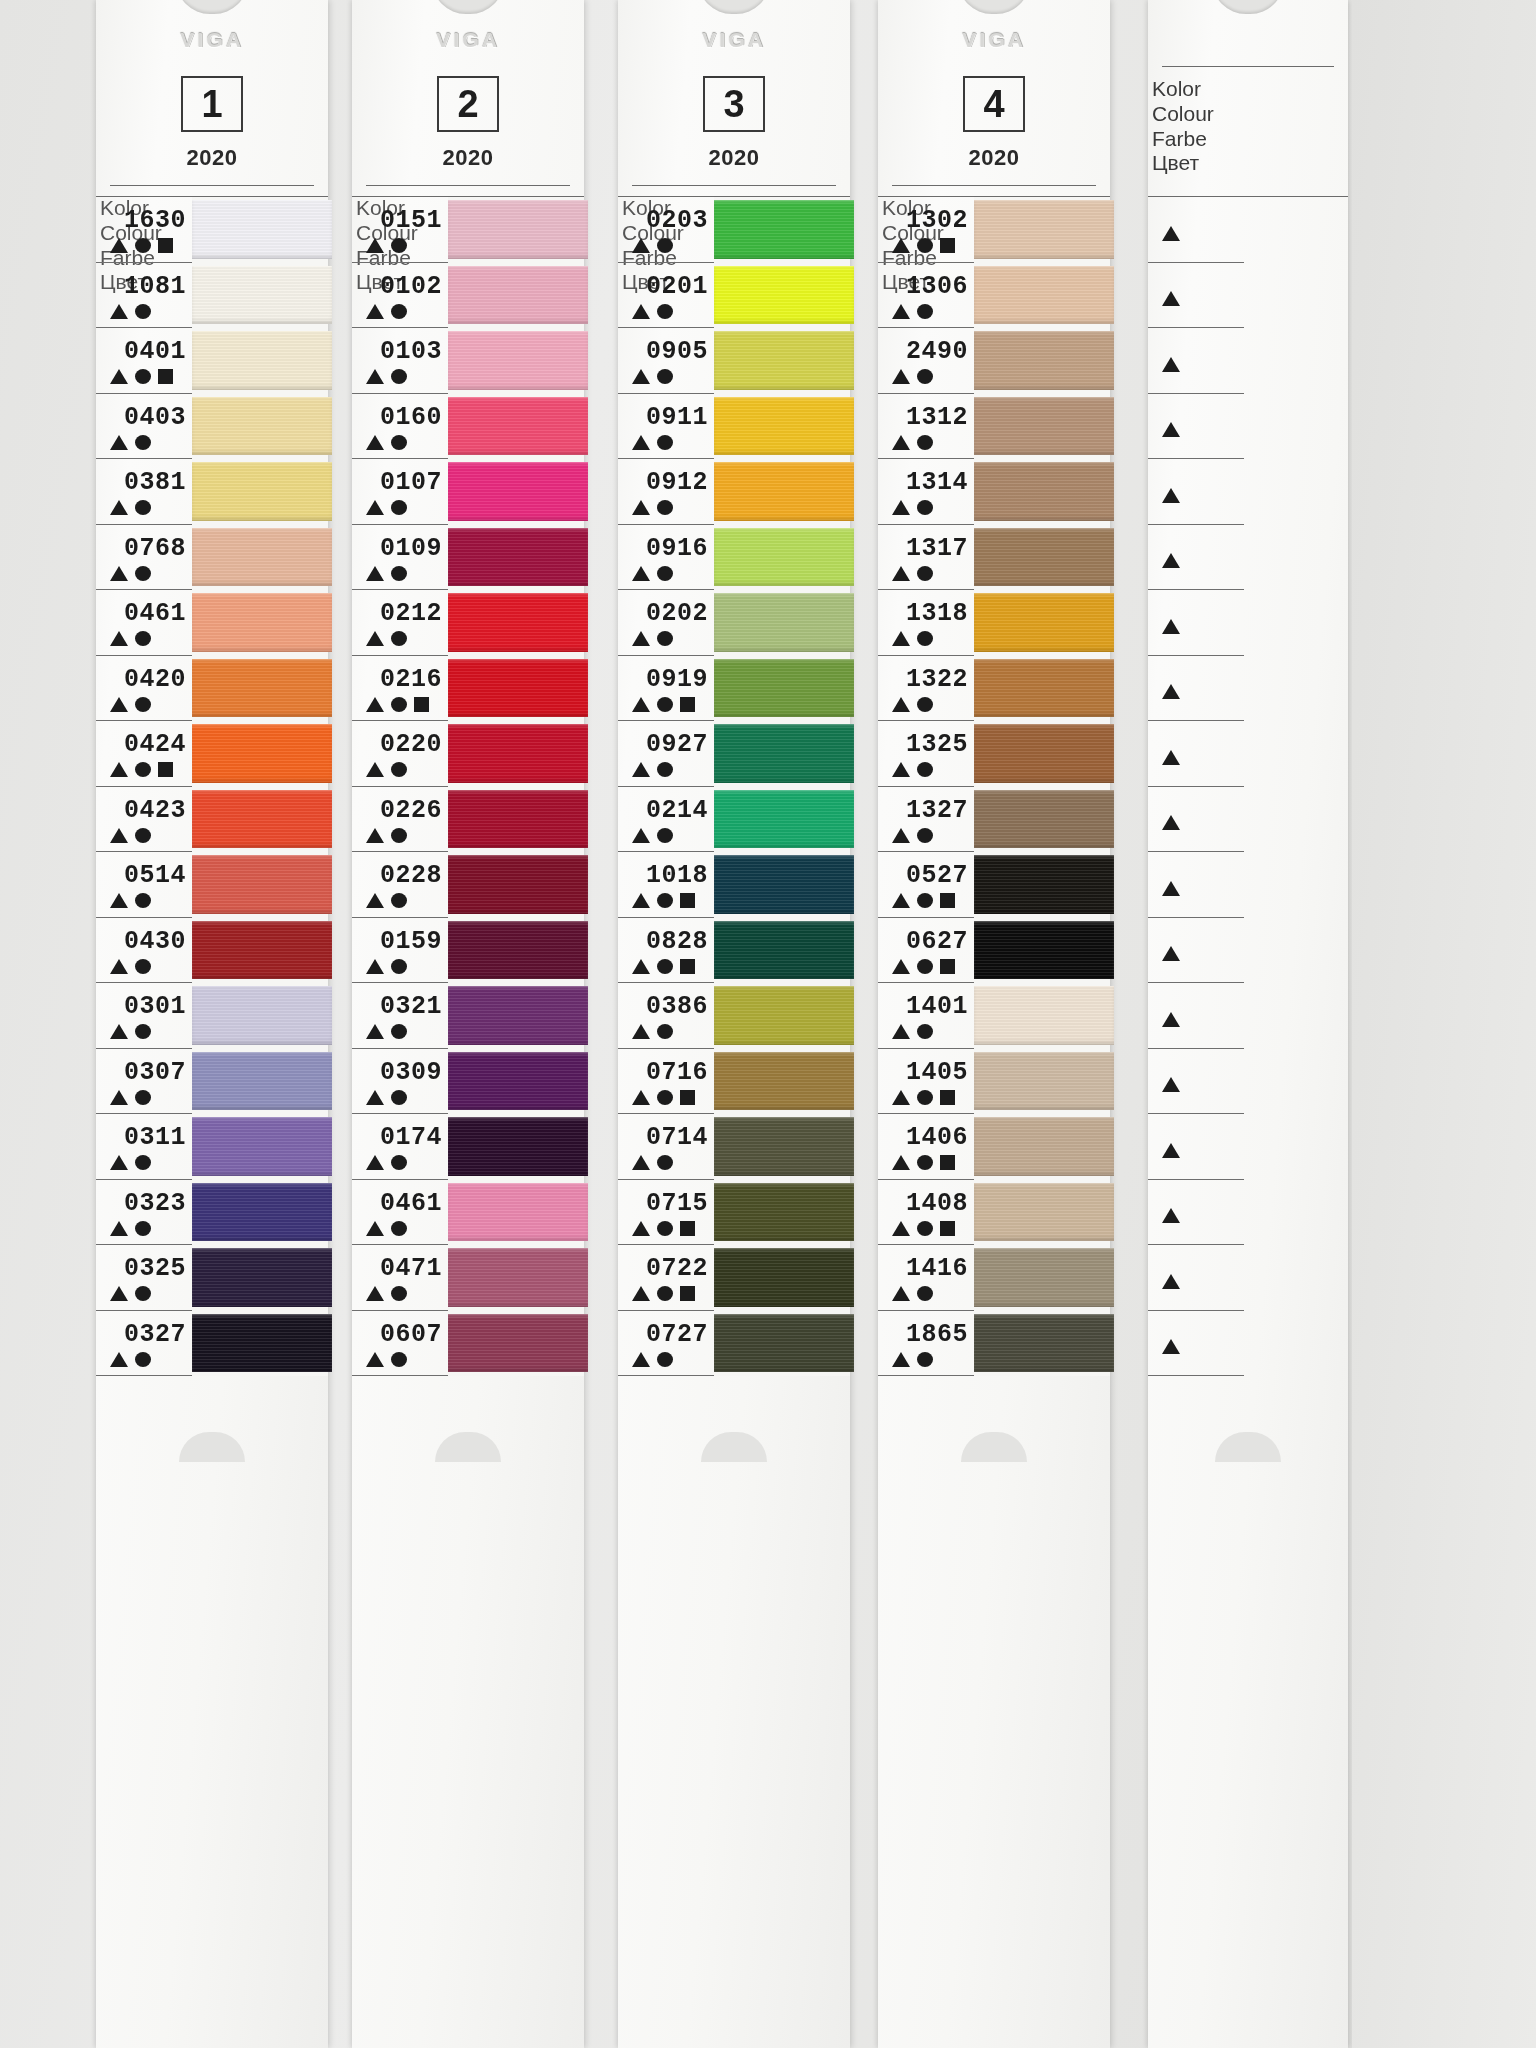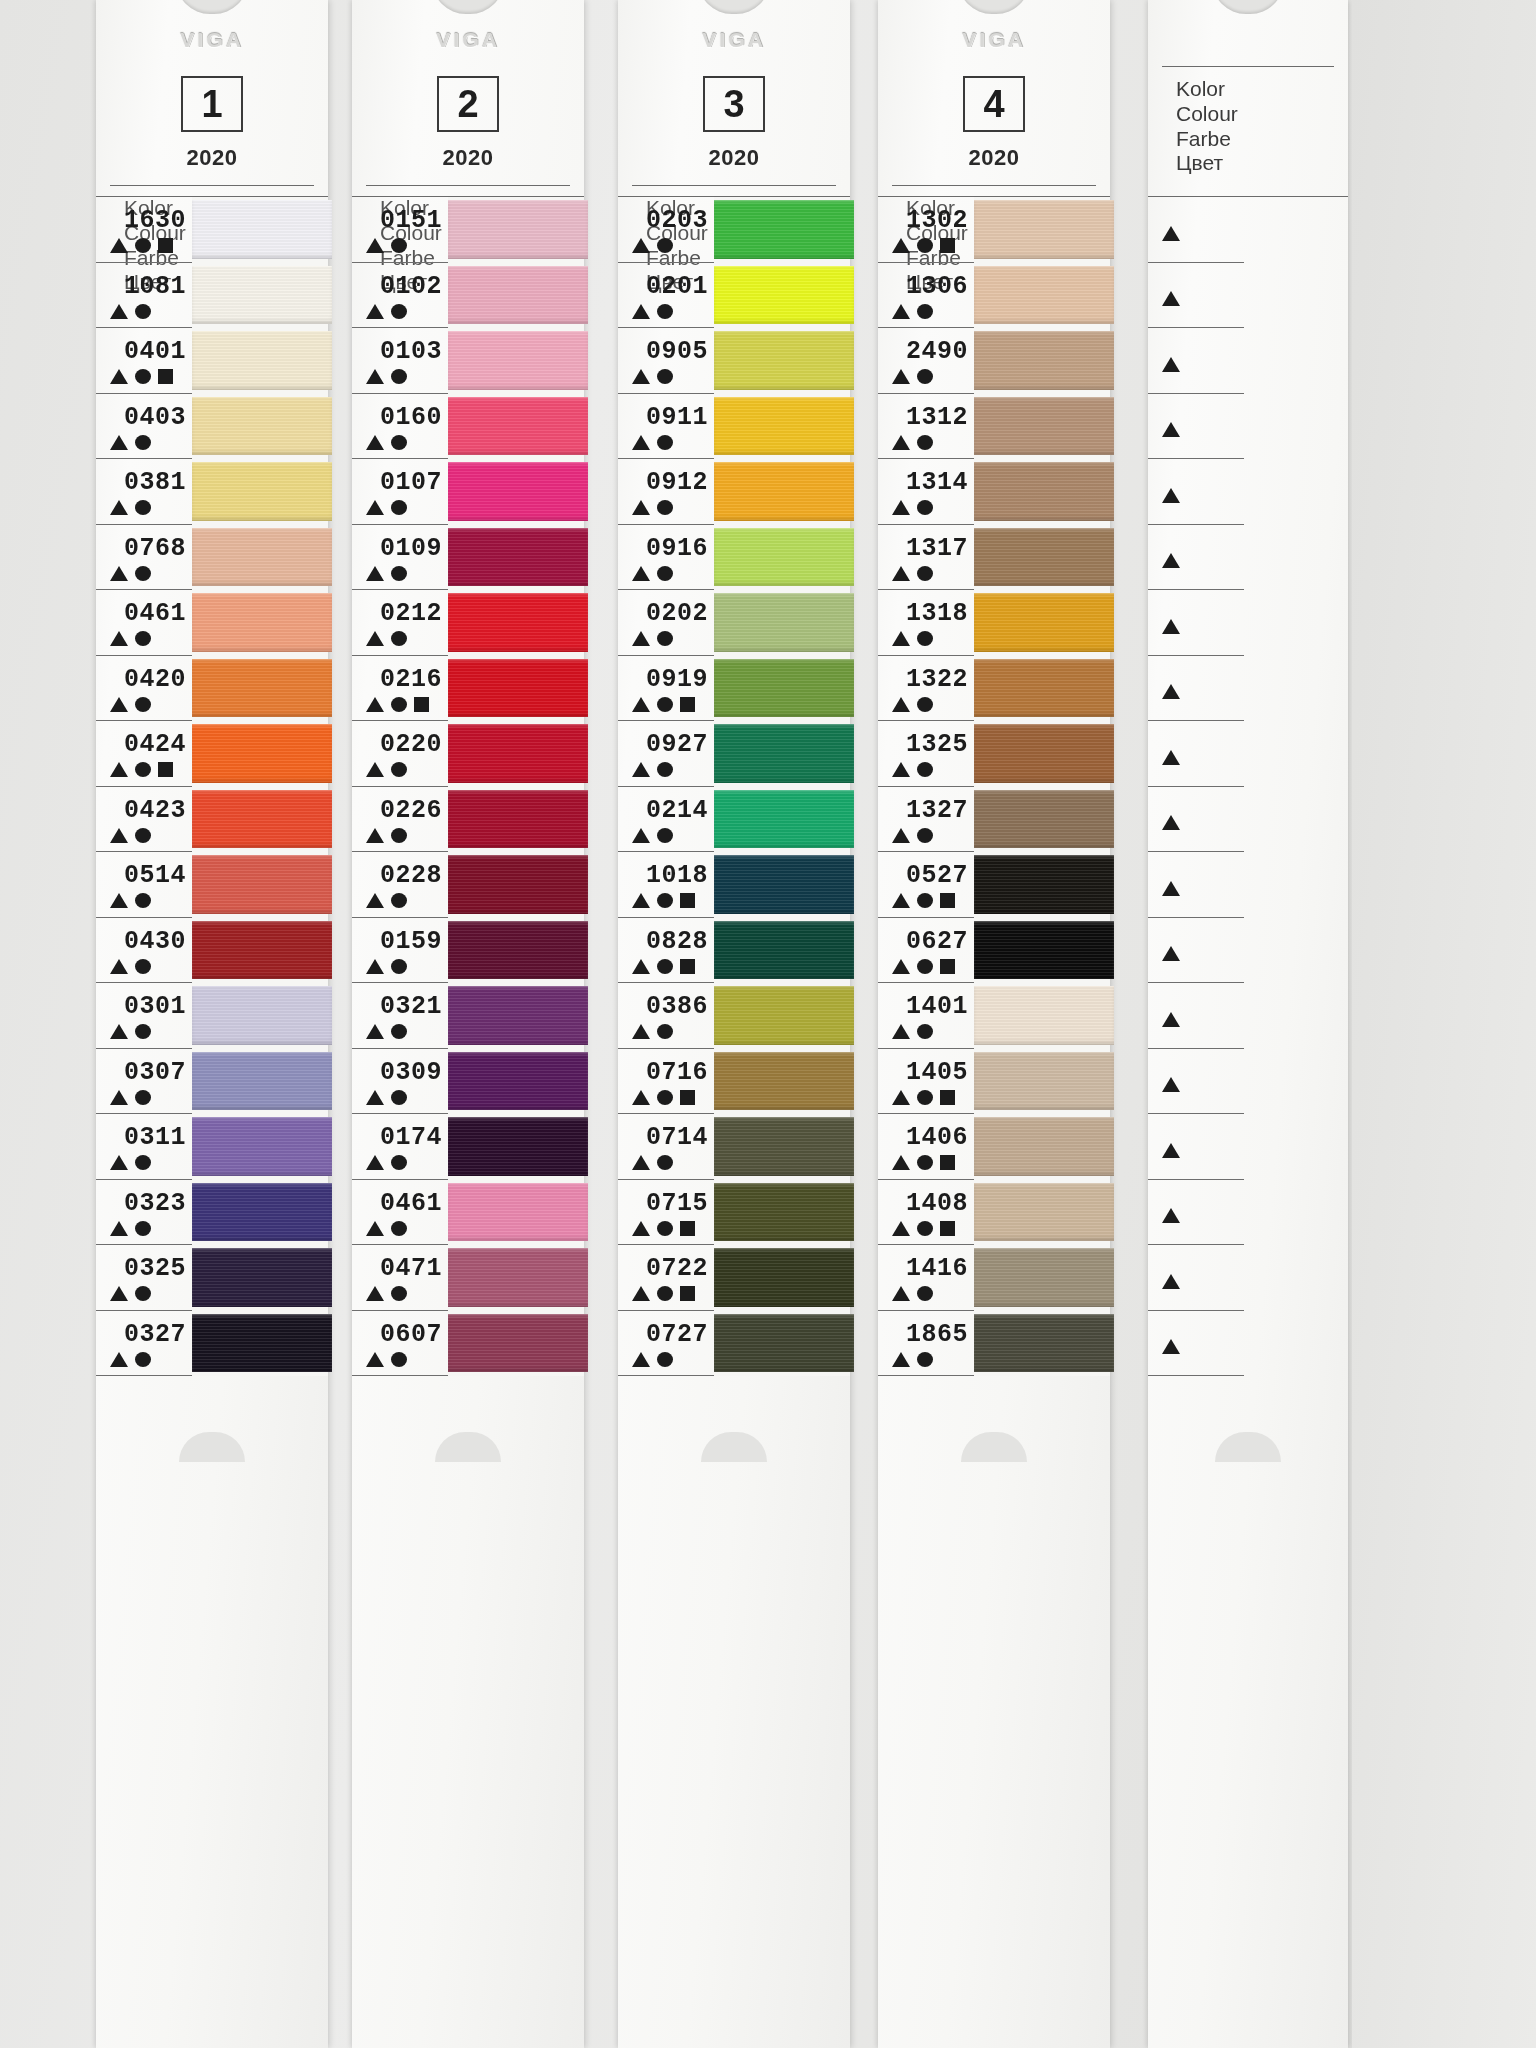--- a/index.html
+++ b/index.html
@@ -65,21 +65,21 @@
     font-size: 22px;
     font-weight: 700;
     color: #2a2a2a;
     letter-spacing: 0.5px;
   }
   .hdr-rule {
     margin: 14px 14px 0 14px;
     border-top: 1.6px solid #6b6b6b;
   }
   .langs {
-    padding: 10px 0 9px 28px;
+    padding: 10px 0 9px 4px;
     font-size: 21px;
     line-height: 1.18;
     color: #555;
     font-weight: 400;
   }
   .langs div { white-space: nowrap; }
 
   
   .card-body {
     position: relative;

